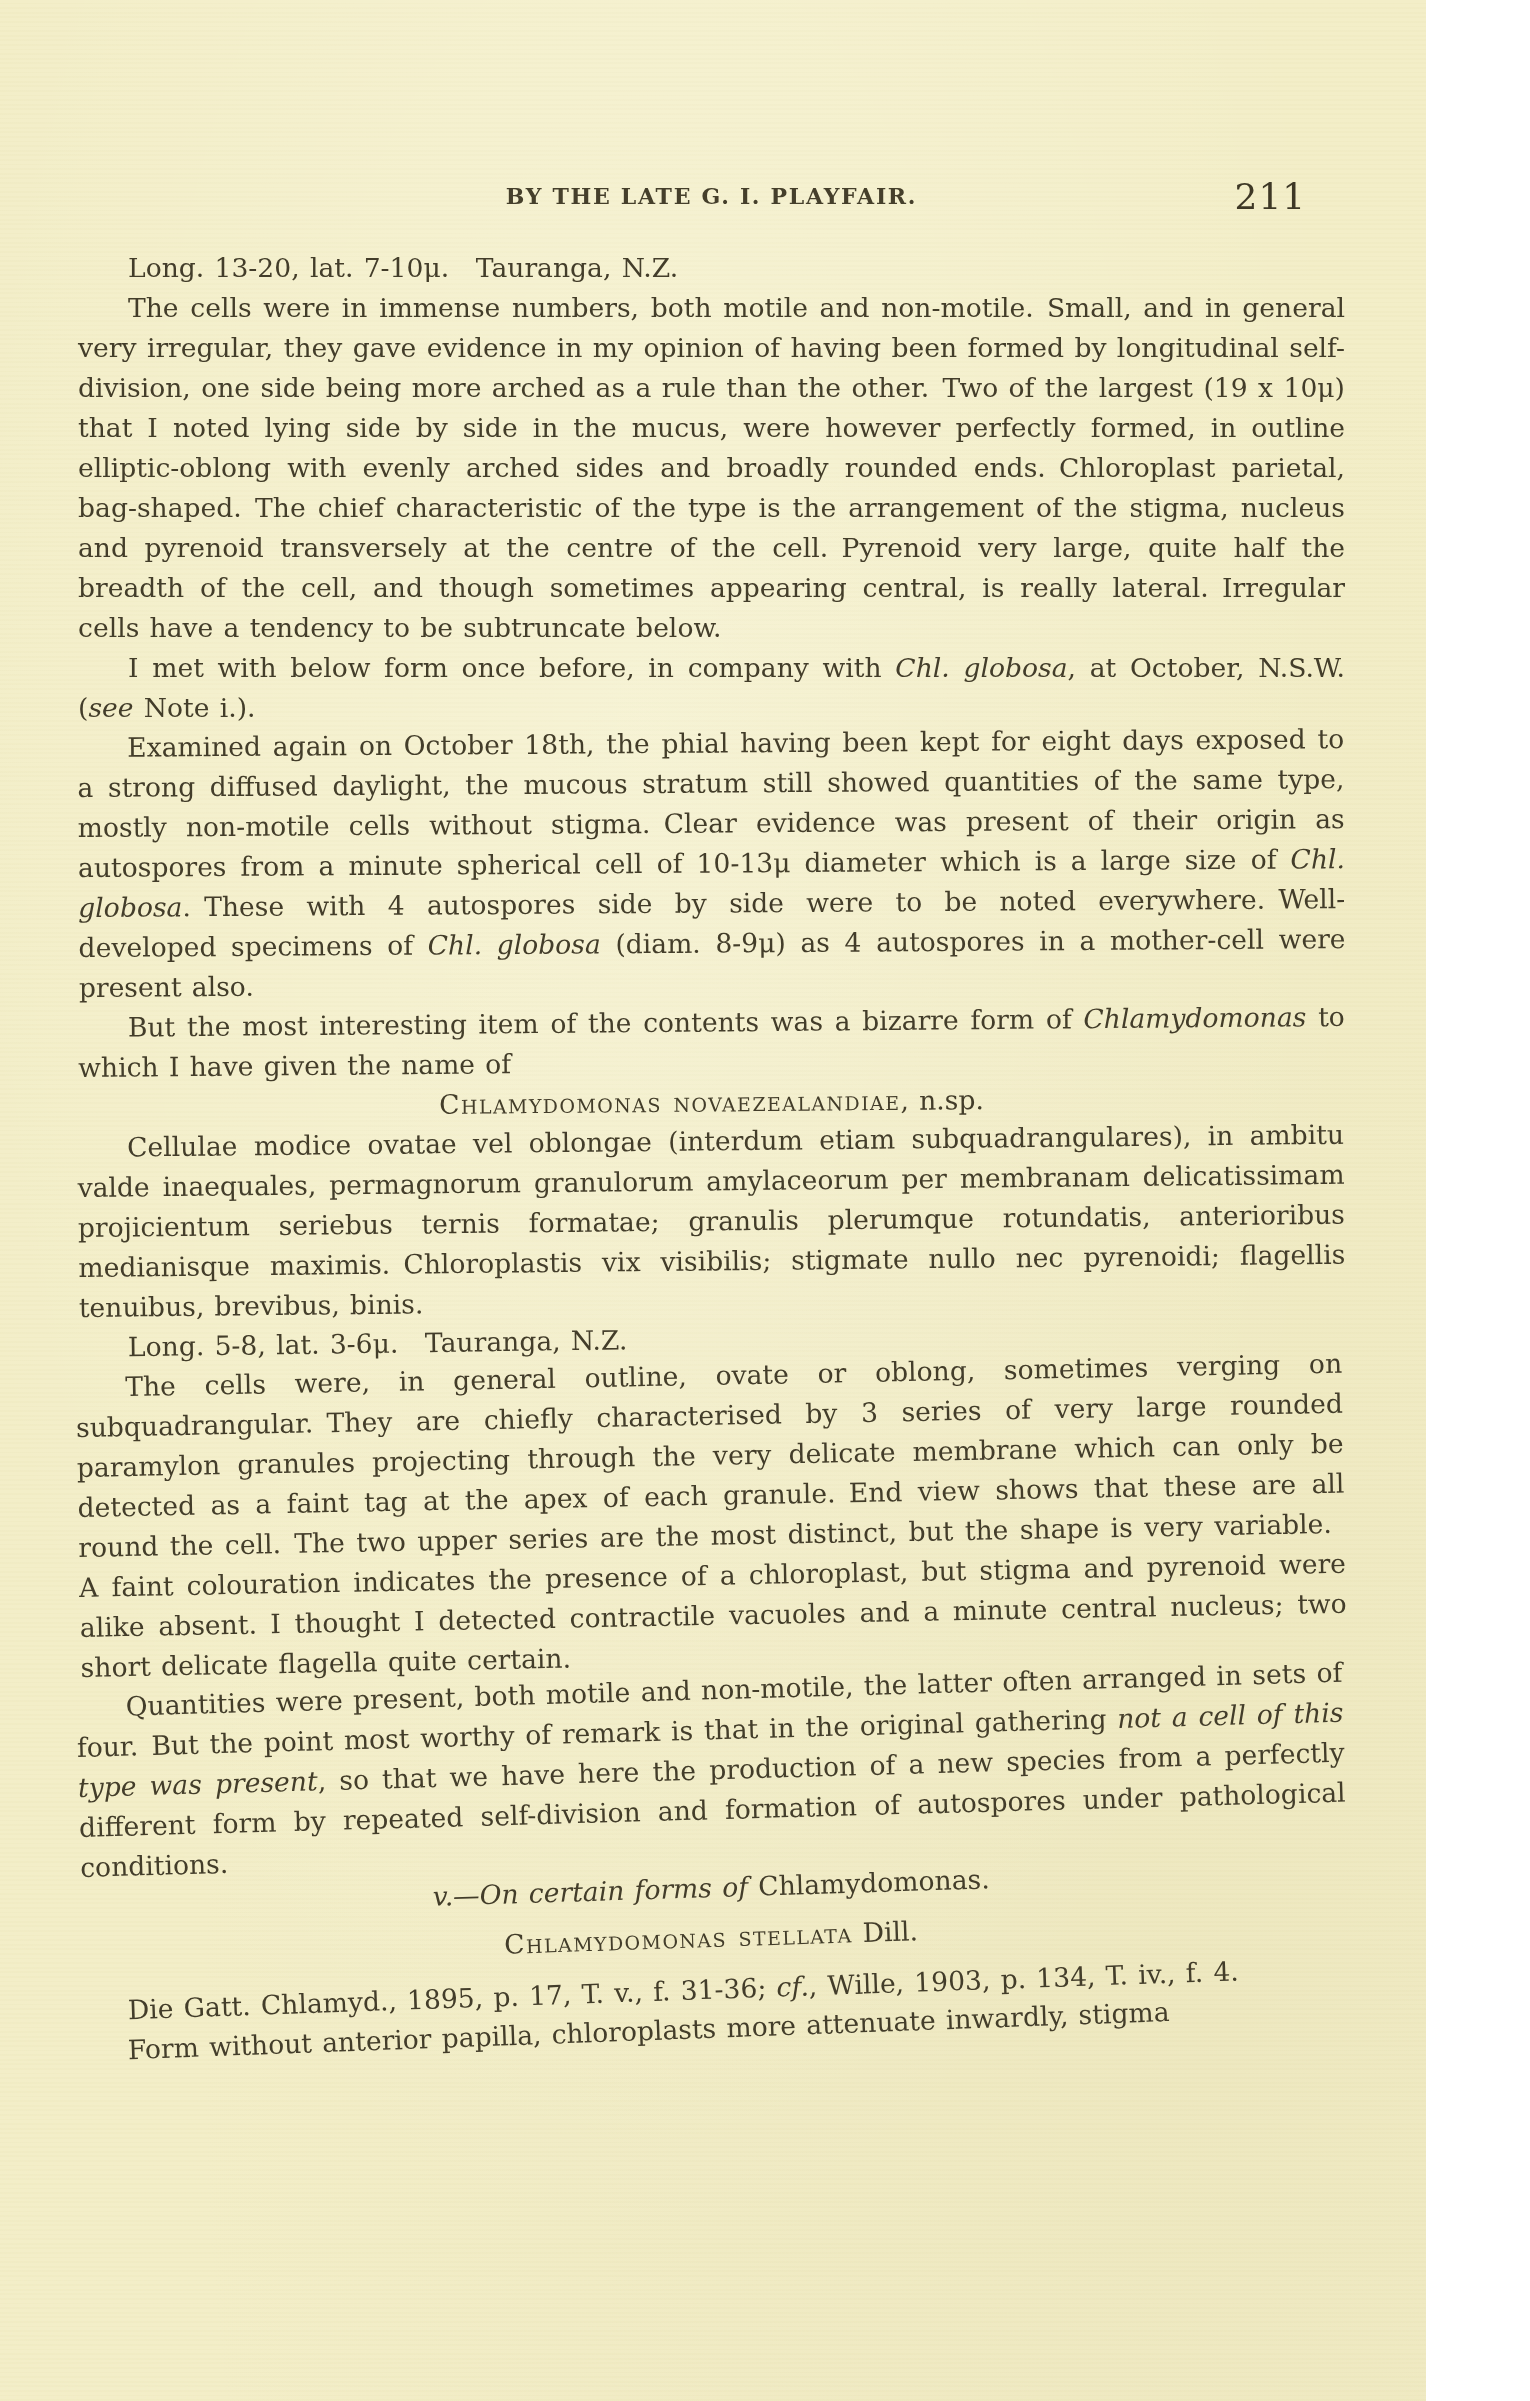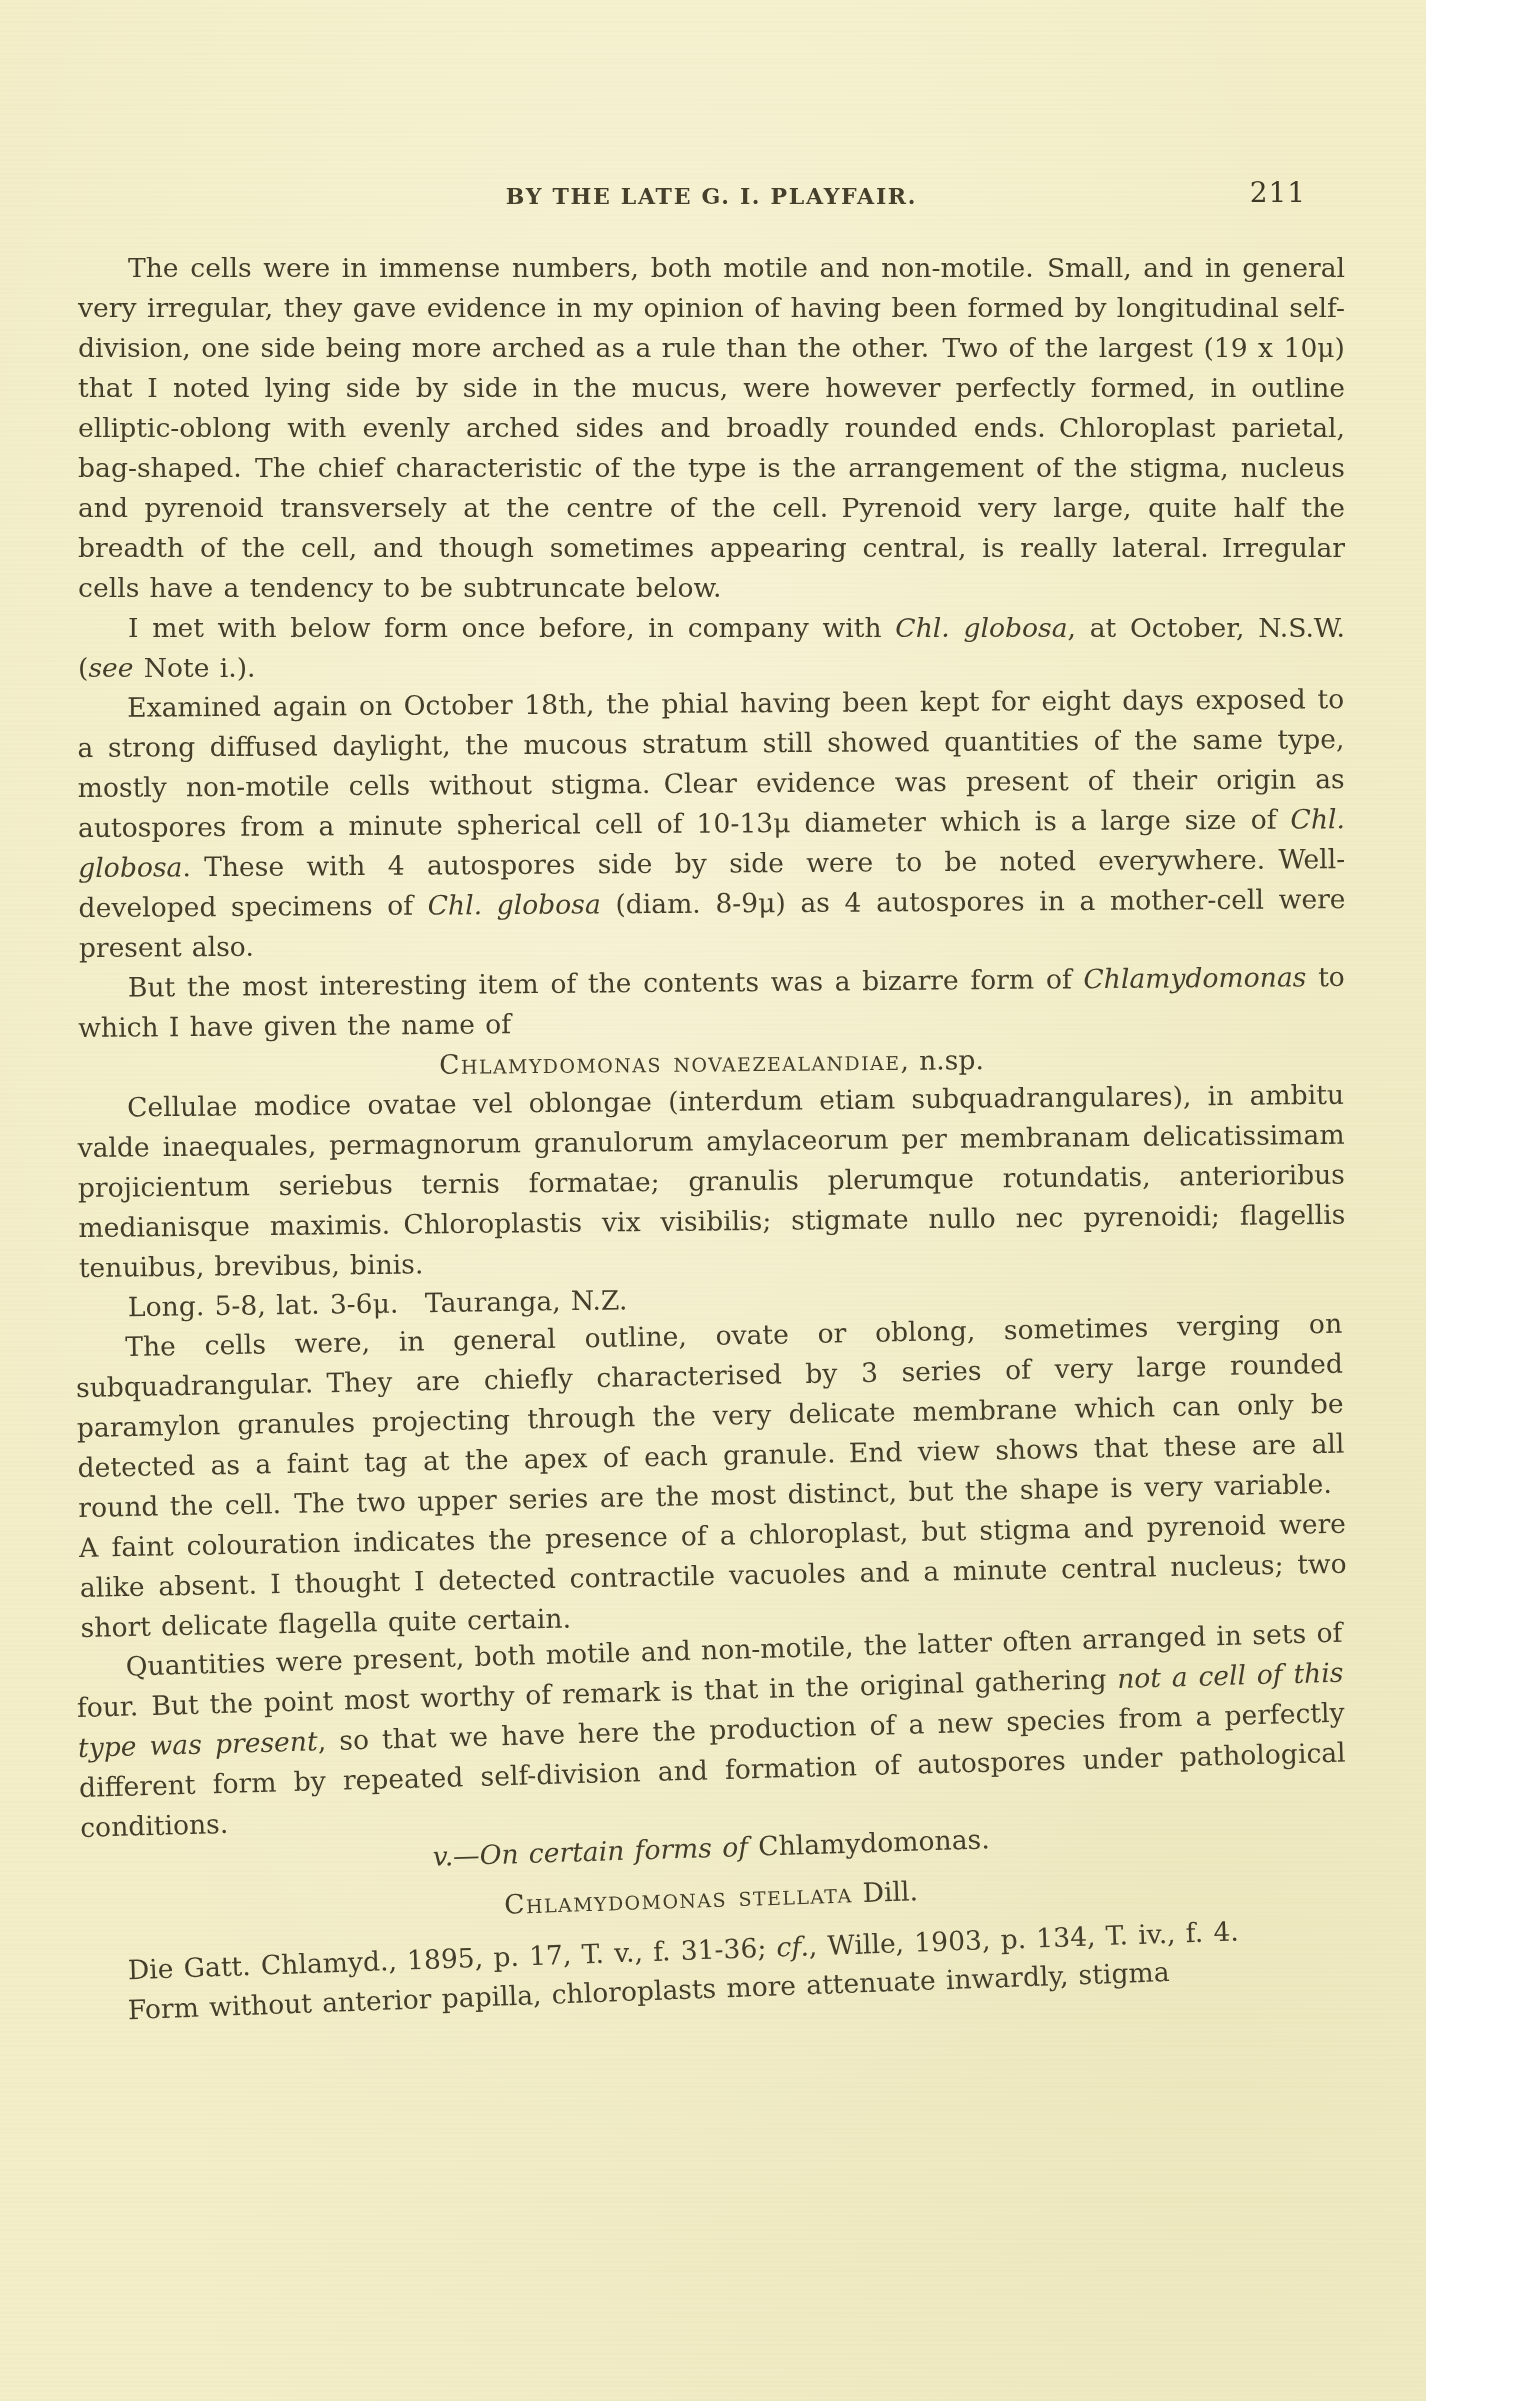--- a/index.html
+++ b/index.html
@@ -35,21 +35,21 @@
     text-align: center;
     font-weight: bold;
     font-size: 22px;
     letter-spacing: 1.7px;
     color: #453f2b;
   }
   .page-number {
     position: absolute;
     top: -7.3px;
     right: 39px;
-    font-size: 28px;
+    font-size: 36px;
     letter-spacing: 0.9px;
     color: #3e3826;
   }
   .text-body {
     position: absolute;
     top: 248px;
     left: 78px;
     right: 81px;
     text-align: justify;
     font-size: 26.6px;
@@ -83,20 +83,21 @@
 </style>
 </head>
 <body>
 
 <div class="paper">
   <div class="header-row">
     <div class="running-title">BY THE LATE G. I. PLAYFAIR.</div>
     <div class="page-number">211</div>
   </div>
   <div class="text-body">
+      <p class="para indent"><span>Long. 13-20, lat. 7-10μ. Tauranga, N.Z.</span></p>
       <p class="para indent"><span>The cells were in immense numbers, both motile and non-motile. Small, and in general very irregular, they gave evidence in my opinion of having been formed by longitudinal self-division, one side being more arched as a rule than the other. Two of the largest (19 x 10μ) that I noted lying side by side in the mucus, were however perfectly formed, in outline elliptic-oblong with evenly arched sides and broadly rounded ends. Chloroplast parietal, bag-shaped. The chief characteristic of the type is the arrangement of the stigma, nucleus and pyrenoid transversely at the centre of the cell. Pyrenoid very large, quite half the breadth of the cell, and though sometimes appearing central, is really lateral. Irregular cells have a tendency to be subtruncate below.</span></p>
       <p class="para indent"><span>I met with below form once before, in company with </span><span class="i">Chl. globosa</span><span>, at October, N.S.W. (</span><span class="i">see</span><span> Note i.).</span></p>
       <p class="para indent" style="transform: rotate(-0.4deg);"><span>Examined again on October 18th, the phial having been kept for eight days exposed to a strong diffused daylight, the mucous stratum still showed quantities of the same type, mostly non-motile cells without stigma. Clear evidence was present of their origin as autospores from a minute spherical cell of 10-13μ diameter which is a large size of </span><span class="i">Chl. globosa</span><span>. These with 4 autospores side by side were to be noted everywhere. Well-developed specimens of </span><span class="i">Chl. globosa</span><span> (diam. 8-9μ) as 4 autospores in a mother-cell were present also.</span></p>
       <p class="para indent" style="transform: rotate(-0.5deg);"><span>But the most interesting item of the contents was a bizarre form of </span><span class="i">Chlamydomonas</span><span> to which I have given the name of</span></p>
       <div class="h-sc" style="transform: rotate(-0.5deg);"><span class="sc">Chlamydomonas novaezealandiae</span><span>, n.sp.</span></div>
       <p class="para indent" style="transform: rotate(-0.6deg);"><span>Cellulae modice ovatae vel oblongae (interdum etiam subquadrangulares), in ambitu valde inaequales, permagnorum granulorum amylaceorum per membranam delicatissimam projicientum seriebus ternis formatae; granulis plerumque rotundatis, anterioribus medianisque maximis. Chloroplastis vix visibilis; stigmate nullo nec pyrenoidi; flagellis tenuibus, brevibus, binis.</span></p>
       <p class="para indent" style="transform: rotate(-0.8deg);"><span>Long. 5-8, lat. 3-6μ. Tauranga, N.Z.</span></p>
       <p class="para indent" style="transform: rotate(-1.1deg);"><span>The cells were, in general outline, ovate or oblong, sometimes verging on subquadrangular. They are chiefly characterised by 3 series of very large rounded paramylon granules projecting through the very delicate membrane which can only be detected as a faint tag at the apex of each granule. End view shows that these are all round the cell. The two upper series are the most distinct, but the shape is very variable. A faint colouration indicates the presence of a chloroplast, but stigma and pyrenoid were alike absent. I thought I detected contractile vacuoles and a minute central nucleus; two short delicate flagella quite certain.</span></p>
       <p class="para indent" style="transform: rotate(-1.6deg);"><span>Quantities were present, both motile and non-motile, the latter often arranged in sets of four. But the point most worthy of remark is that in the original gathering </span><span class="i">not a cell of this type was present</span><span>, so that we have here the production of a new species from a perfectly different form by repeated self-division and formation of autospores under pathological conditions.</span></p>
       <div class="h-it" style="transform: rotate(-1.8deg);"><span class="i">v.—On certain forms of </span><span>Chlamydomonas.</span></div>

